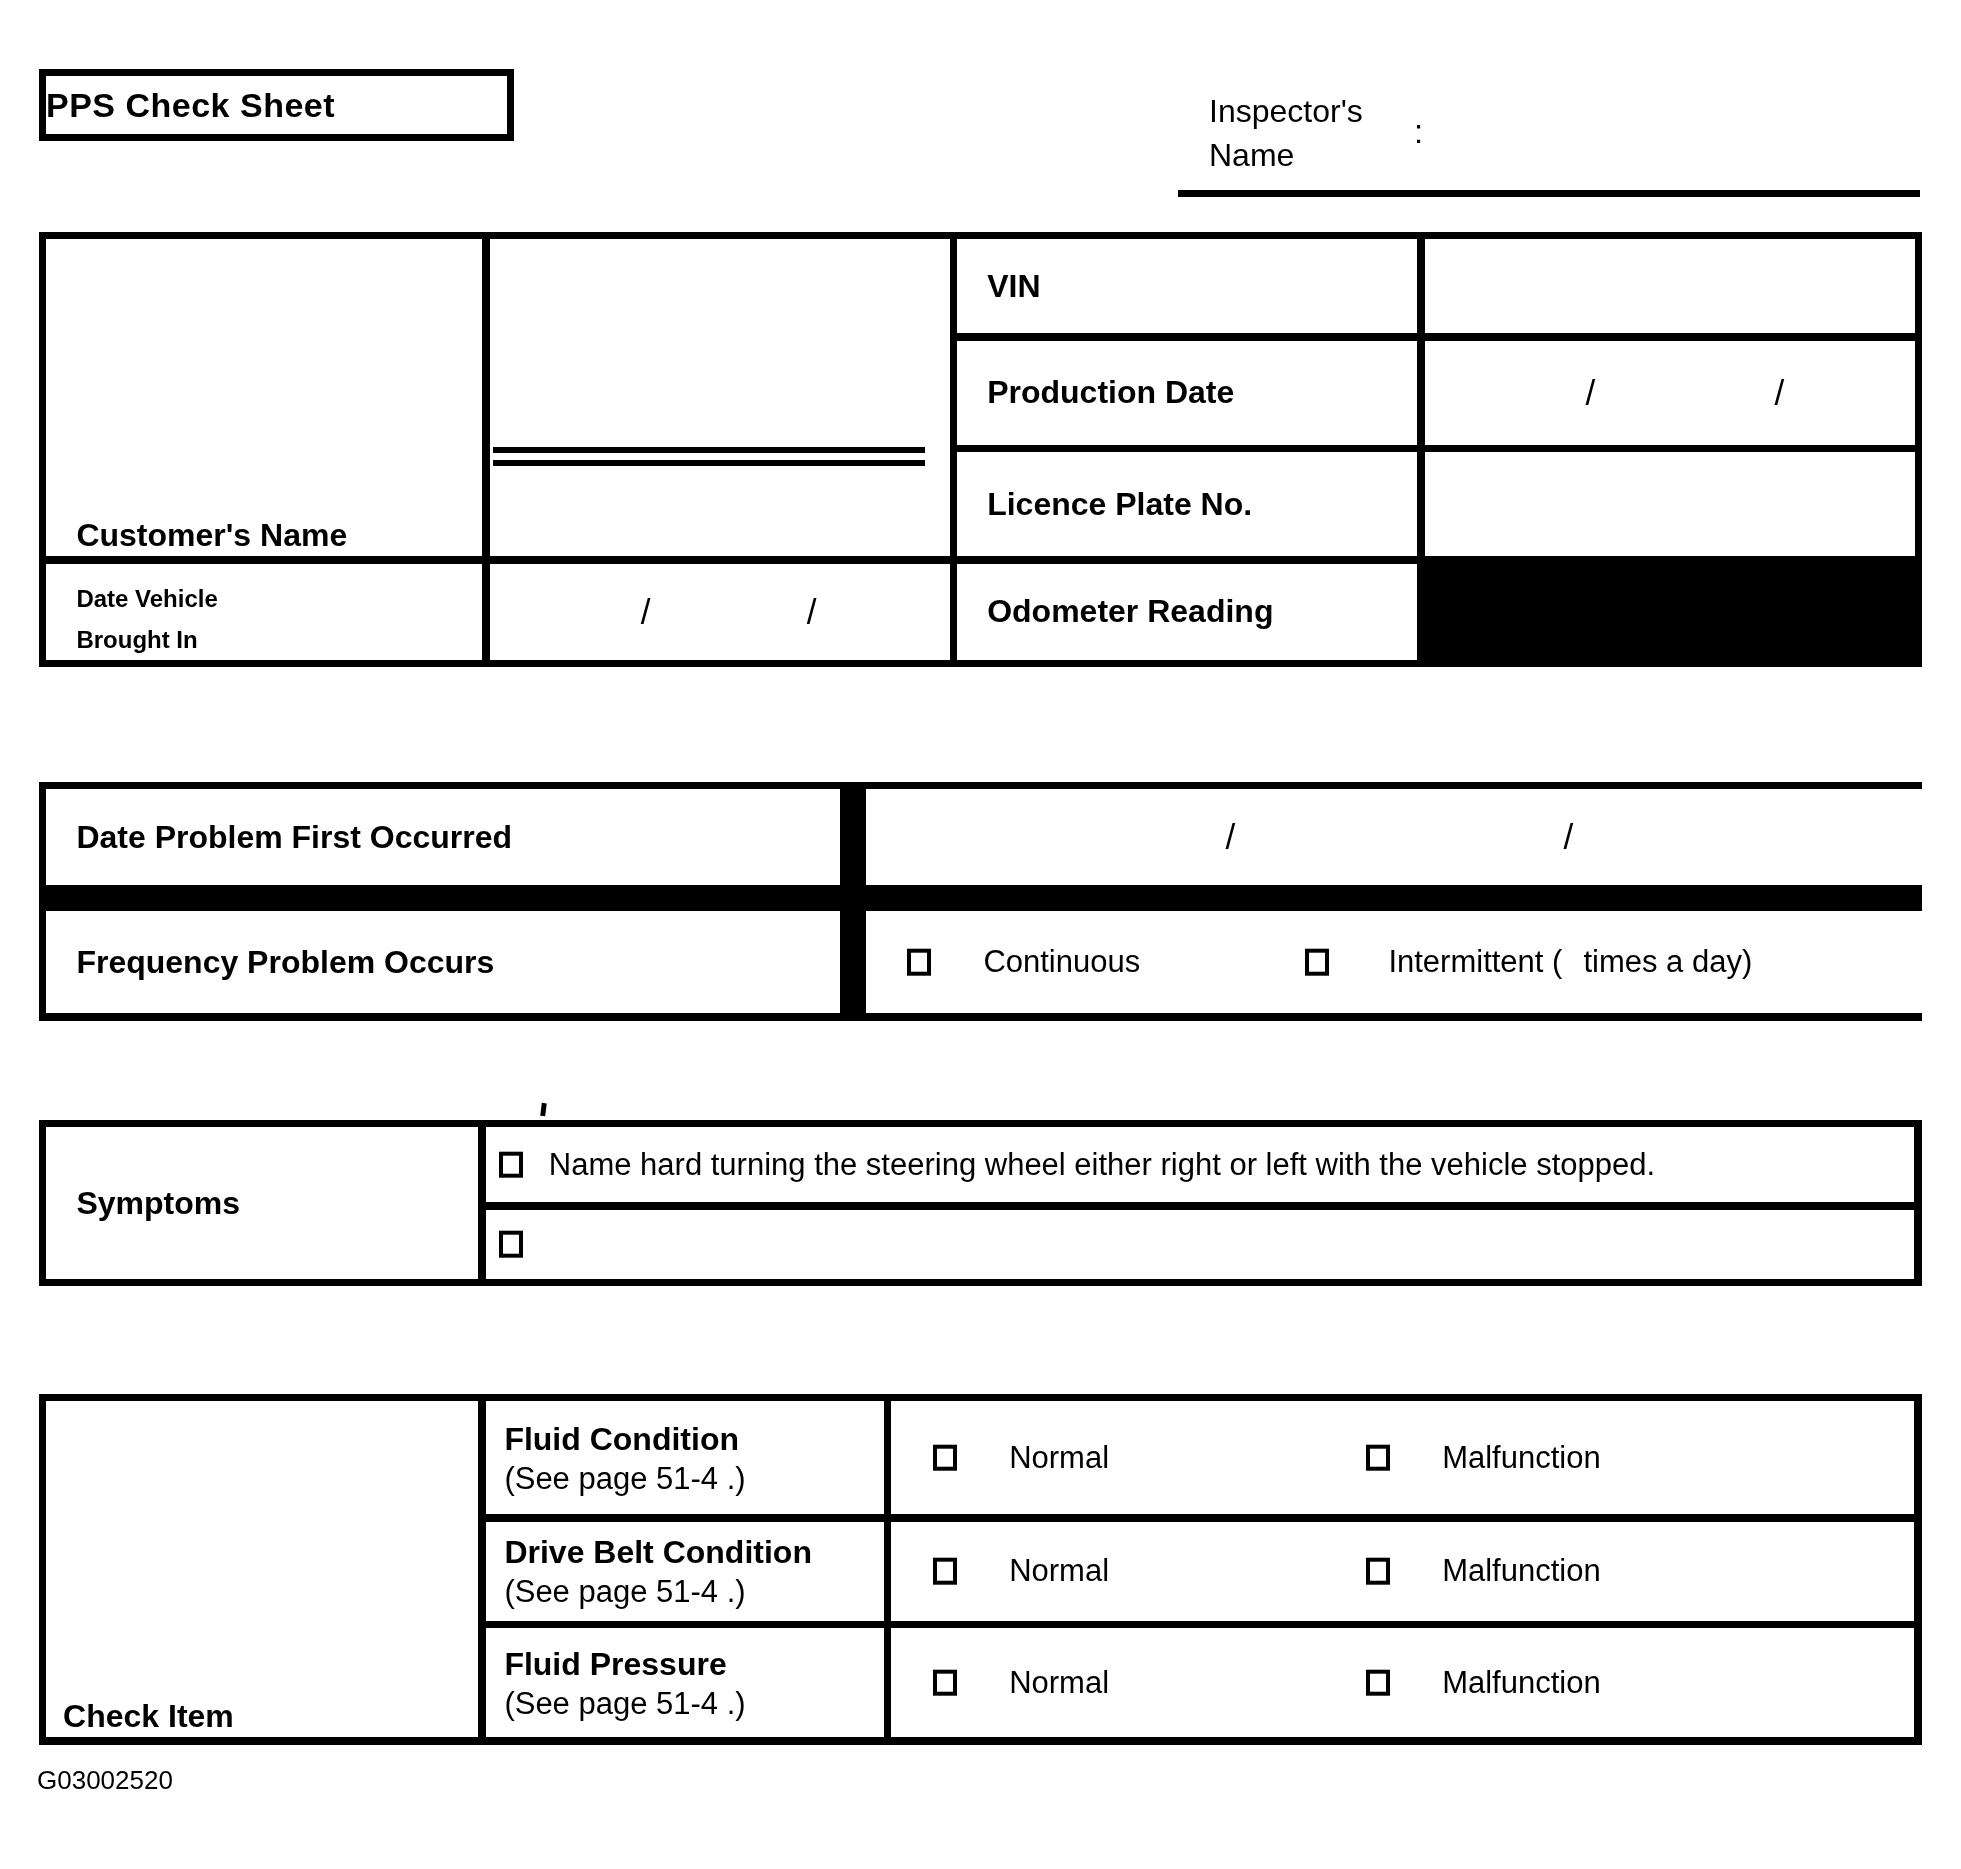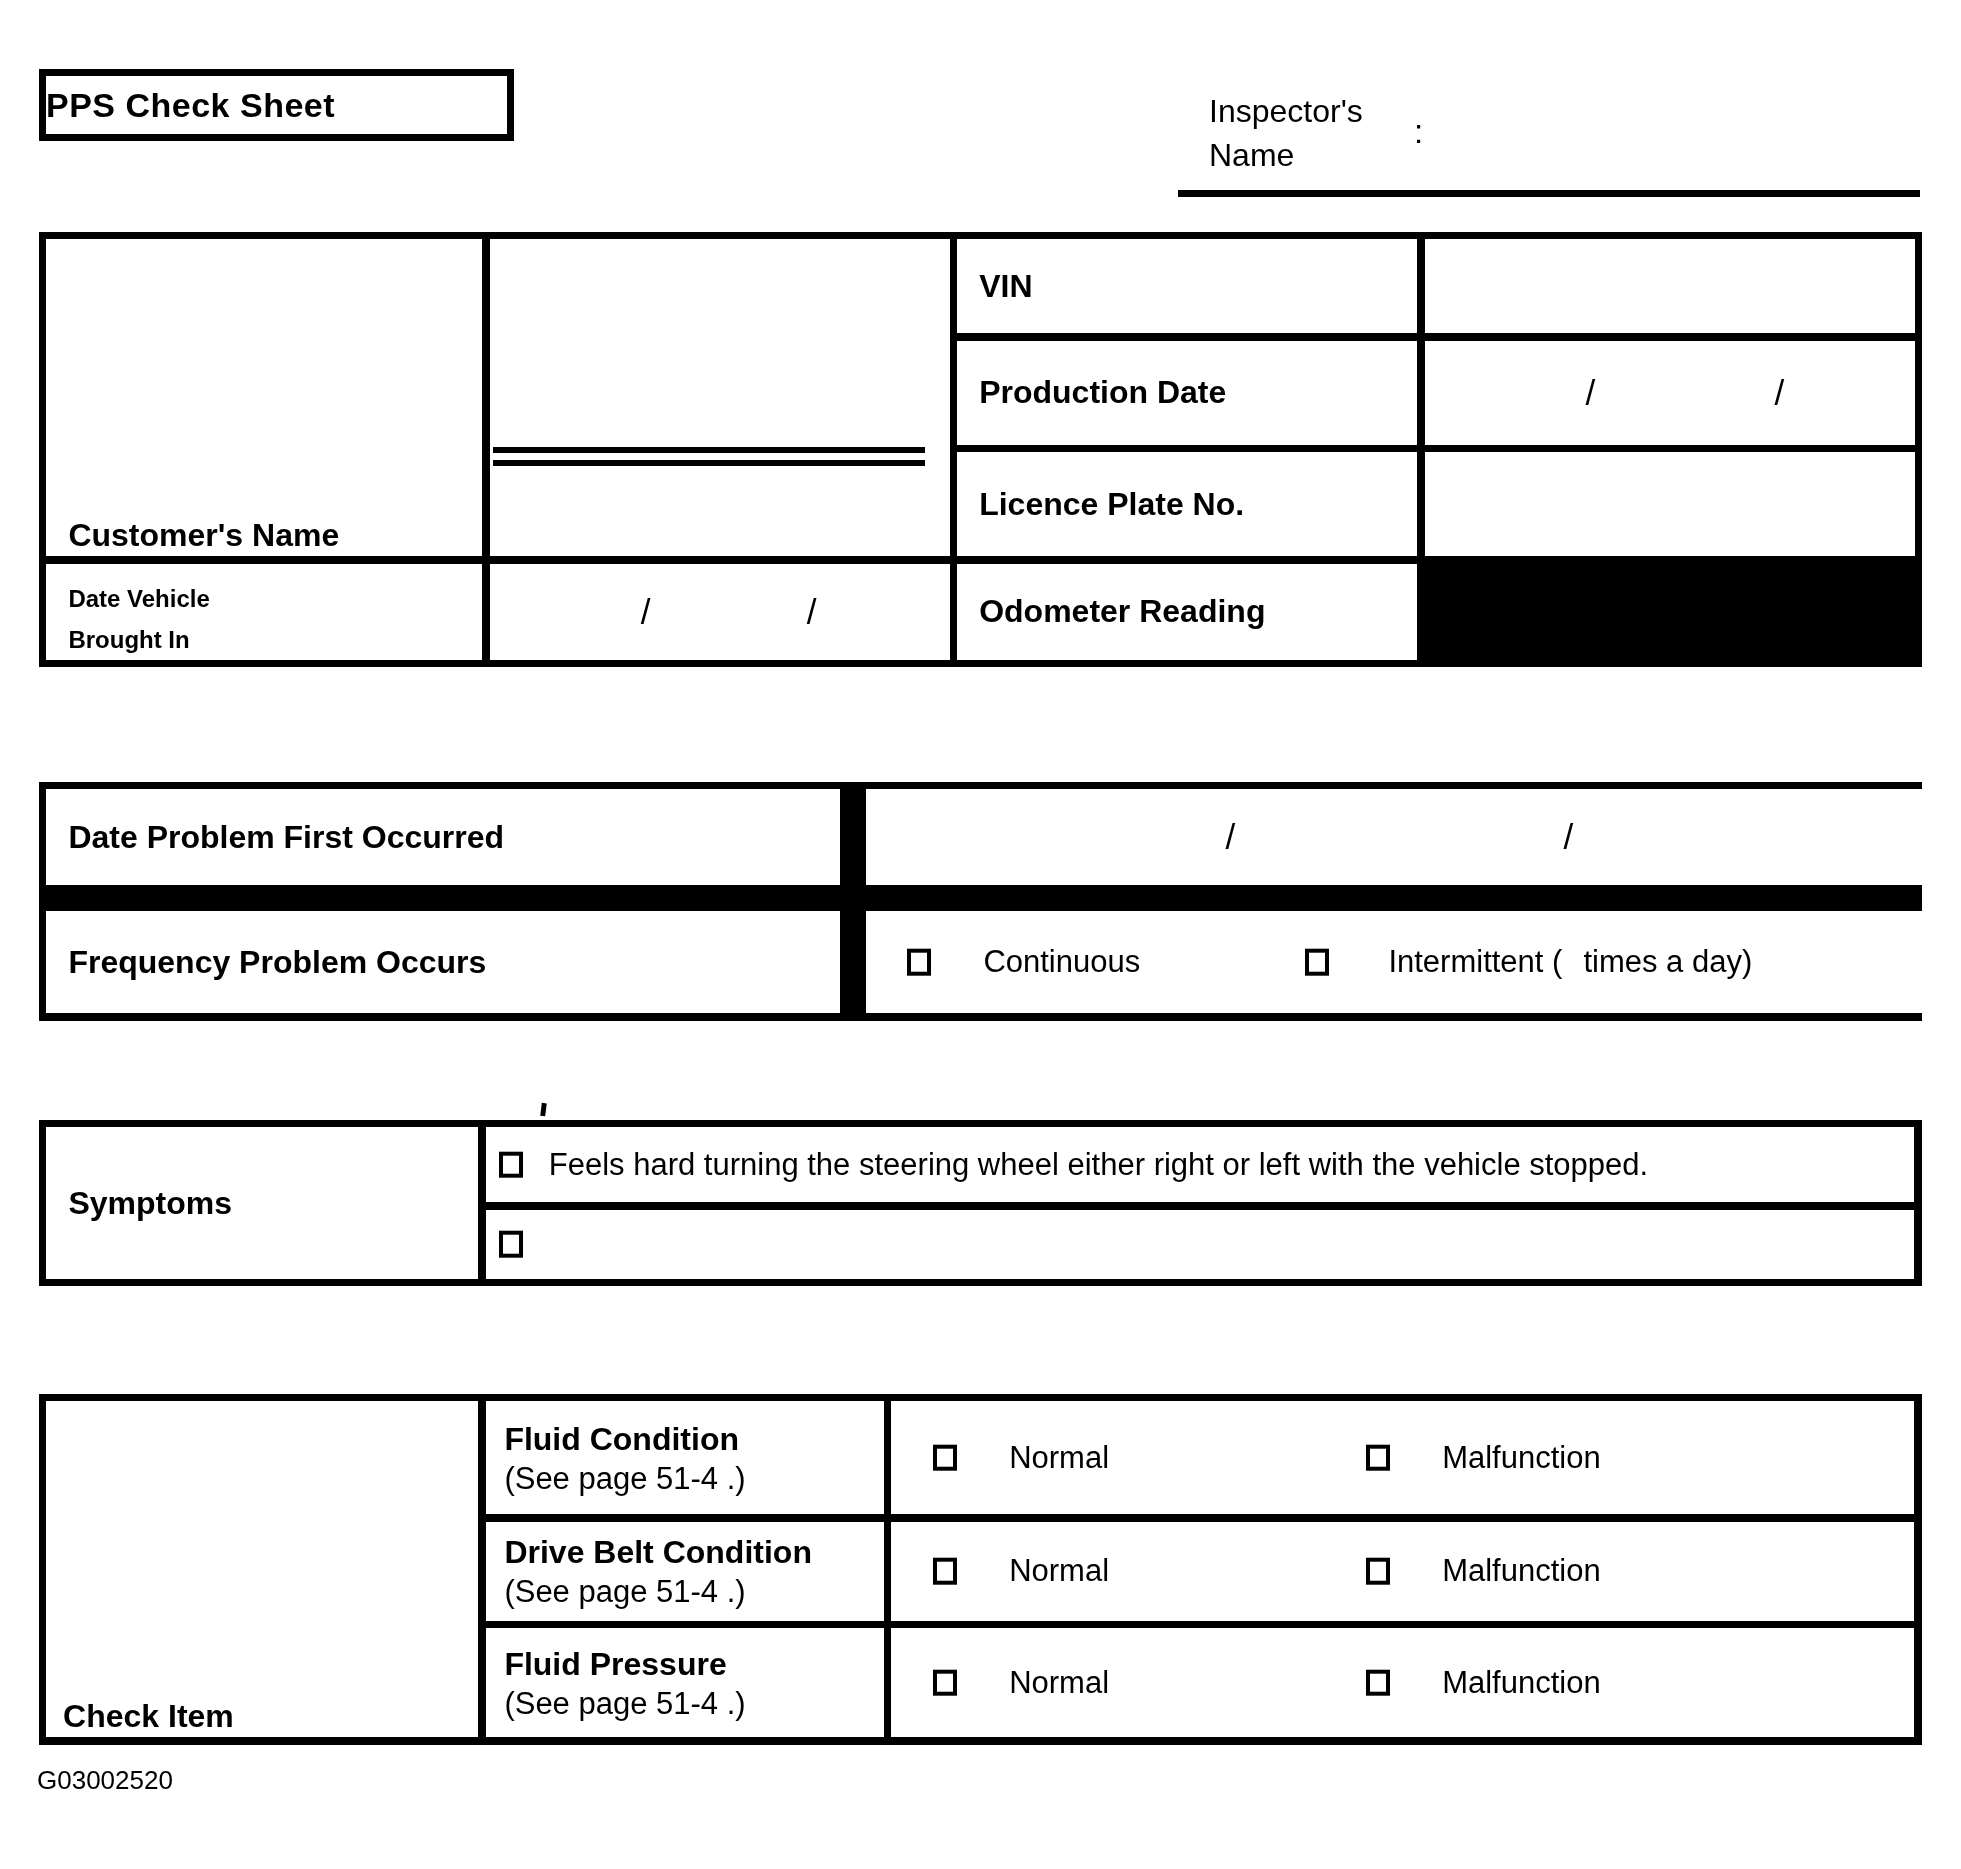--- a/index.html
+++ b/index.html
@@ -17,21 +17,21 @@
   .title-box span { font-size:34px; font-weight:bold; letter-spacing:0.5px; }
 
   
   .inspector-label { position:absolute; left:1209px; top:89px; font-size:32px; line-height:44px; }
   .inspector-colon { position:absolute; left:1414px; top:113px; font-size:33px; }
   .inspector-line  { position:absolute; left:1178px; top:190px; width:742px; height:7.4px; background:#000; }
 
   
   .gtable { position:absolute; display:grid; background:#000; padding:7.4px; gap:7.4px; box-sizing:border-box; }
   .cell   { background:#fff; position:relative; box-sizing:border-box; }
-  .lbl    { display:flex; align-items:center; padding-left:22px; font-weight:bold; font-size:32px; line-height:41px; }
+  .lbl    { display:flex; align-items:center; padding-left:30px; font-weight:bold; font-size:32px; line-height:41px; }
   .span2  { grid-row:span 2; }
   .span3  { grid-row:span 3;align-items:flex-end; }
 
   .t1 { left:39px; top:232px;  width:1883px; grid-template-columns:436px 460px 460px 490px; grid-template-rows:94px 104px 104px 96px; }
   .t2 { left:39px; top:782px;  width:1883px; grid-template-columns:794px 1067px;            grid-template-rows:96px 102px;gap:26px; }
   .t3 { left:39px; top:1120px; width:1883px; grid-template-columns:432px 1428px;            grid-template-rows:75px 69px; }
   .t4 { left:39px; top:1394px; width:1883px; grid-template-columns:432px 398px 1023px;      grid-template-rows:113px 99px 109px; }
 
   
   .dblline {
@@ -140,21 +140,21 @@
       <span class="optlbl" style="left:717px">times a day)</span>
     </div>
   </div>
 
   <div class="gtable t3">
     <div class="cell lbl span2">
       <span>Symptoms</span>
     </div>
     <div class="cell">
       <span class="cb" style="left:13px"></span>
-      <span class="optlbl" style="left:63px">Feels hard turning the steering wheel either right or left with the vehicle stopped.</span>
+      <span class="optlbl" style="left:63px">Name hard turning the steering wheel either right or left with the vehicle stopped.</span>
     </div>
     <div class="cell">
       <span class="cb" style="left:13px"></span>
     </div>
   </div>
   <div class="stray-tick"></div>
 
   <div class="gtable t4">
     <div class="cell lbl span3" style="padding-left:16.7px">
       <span>Check Item</span>

